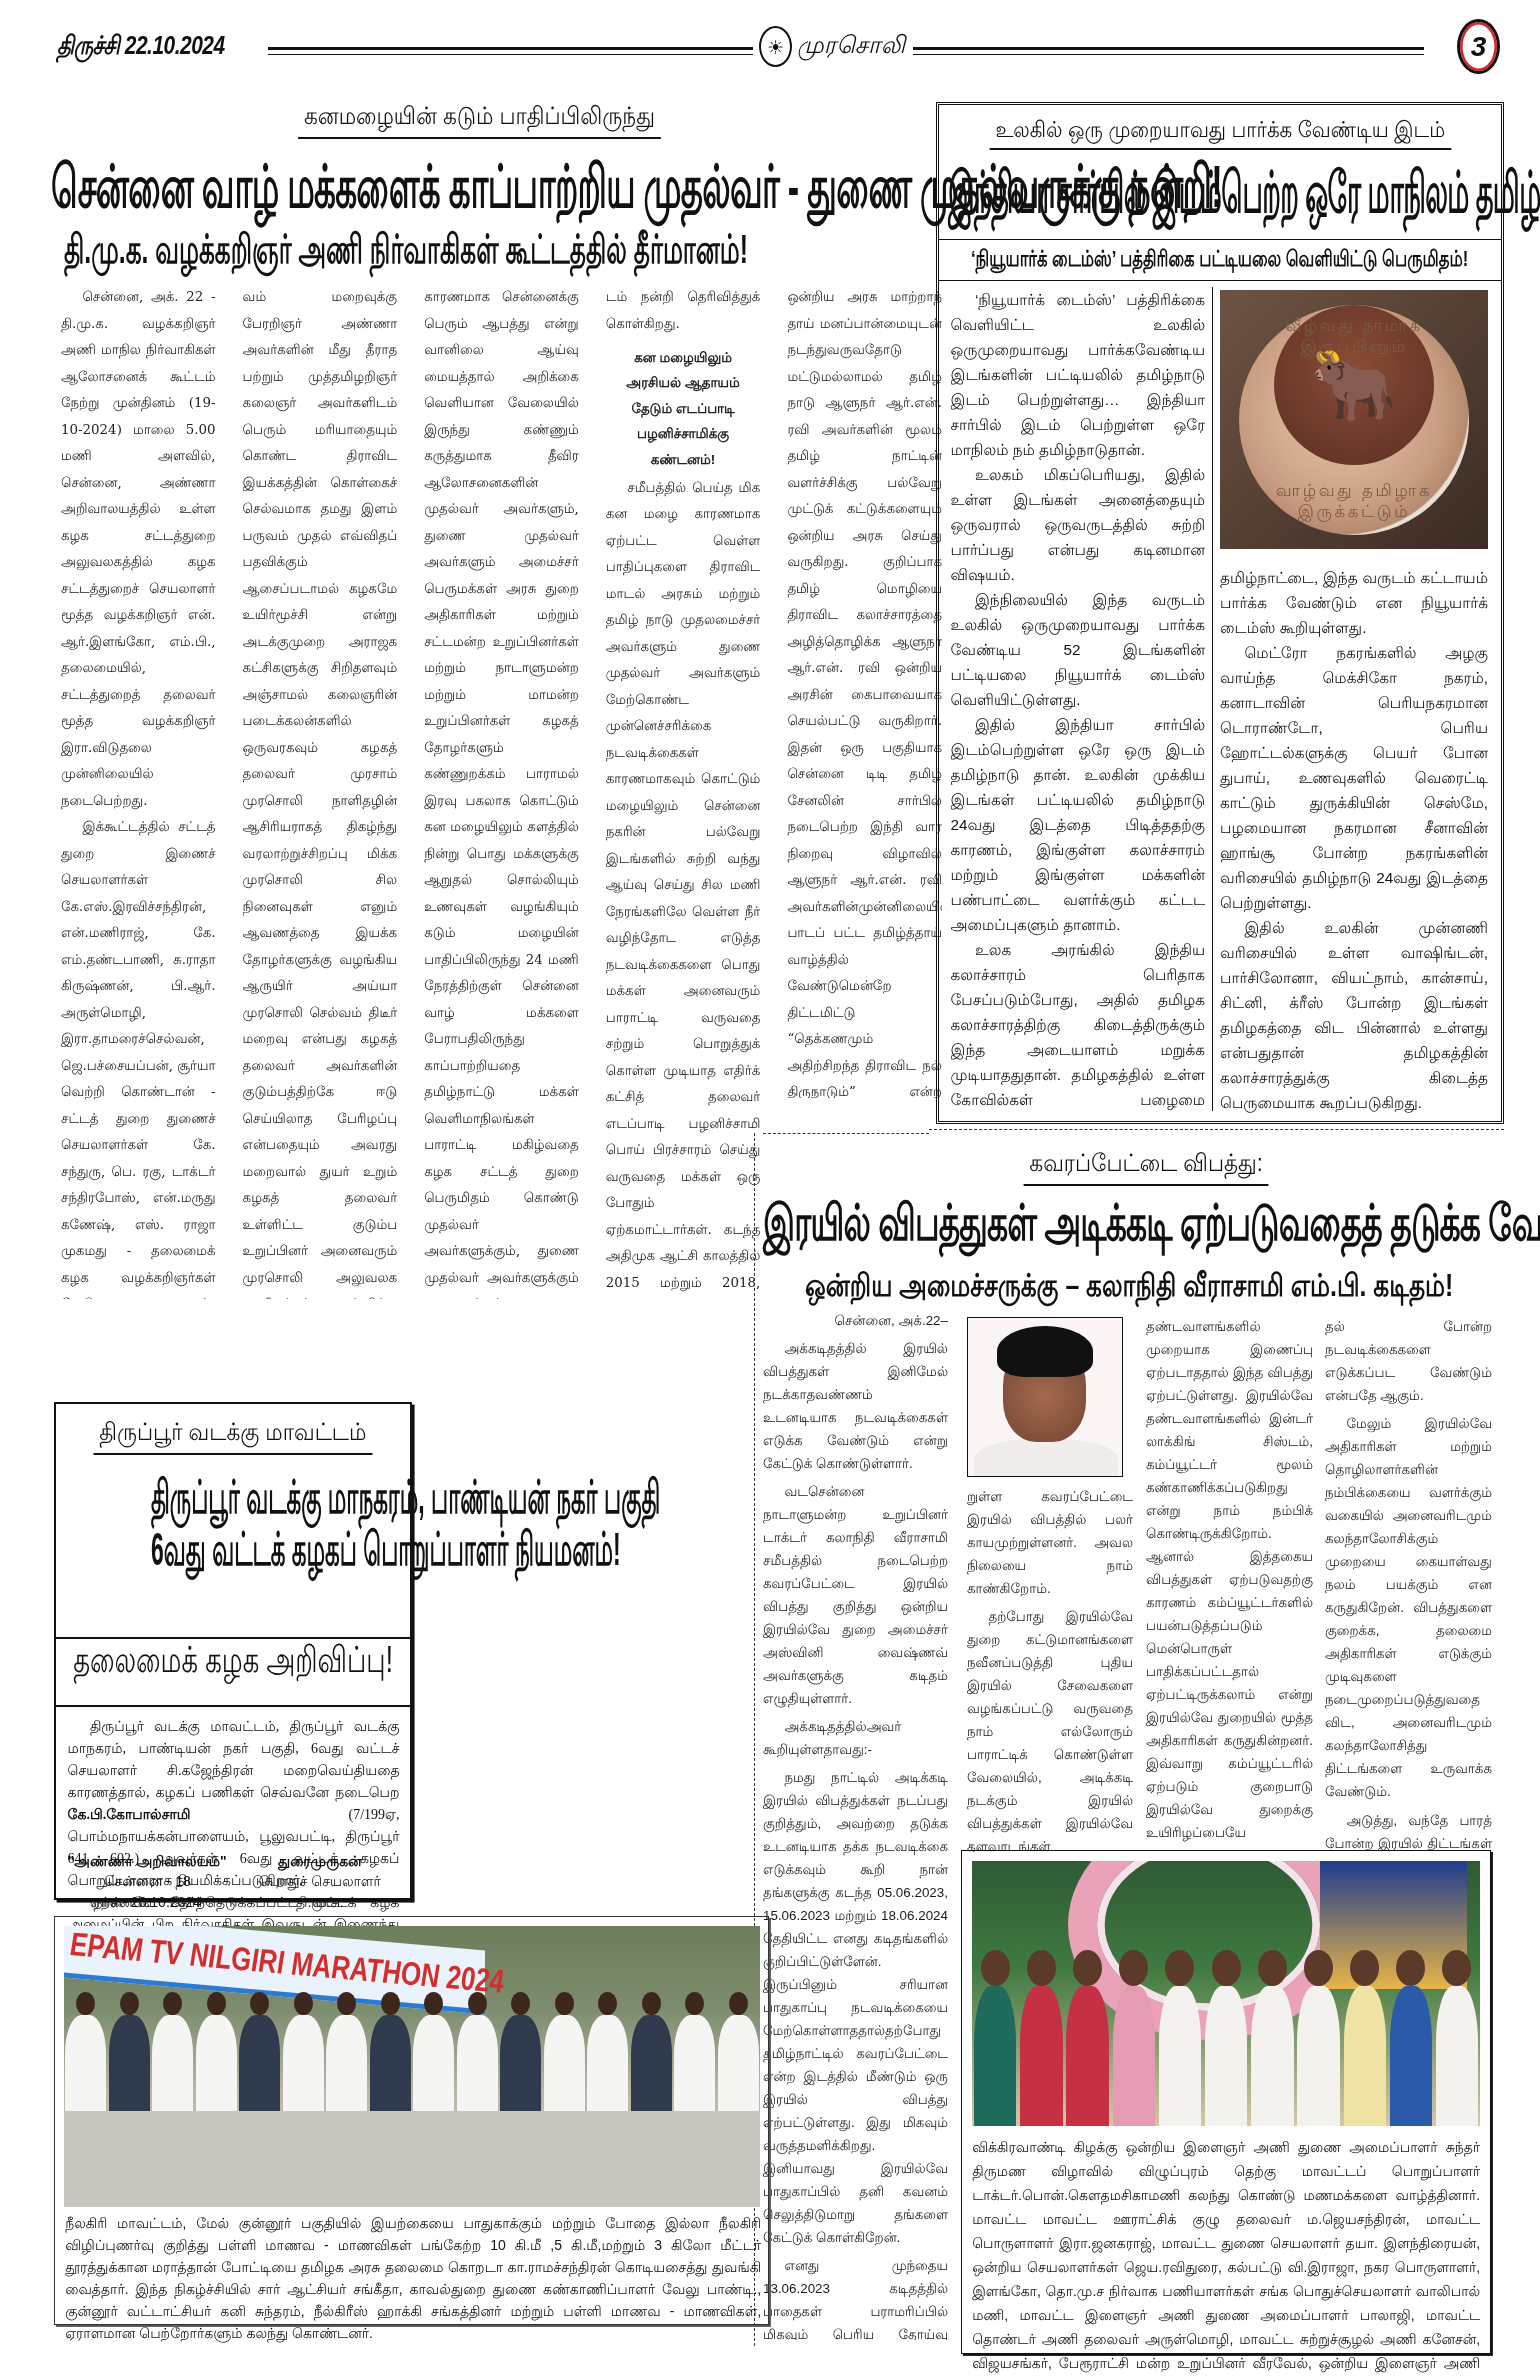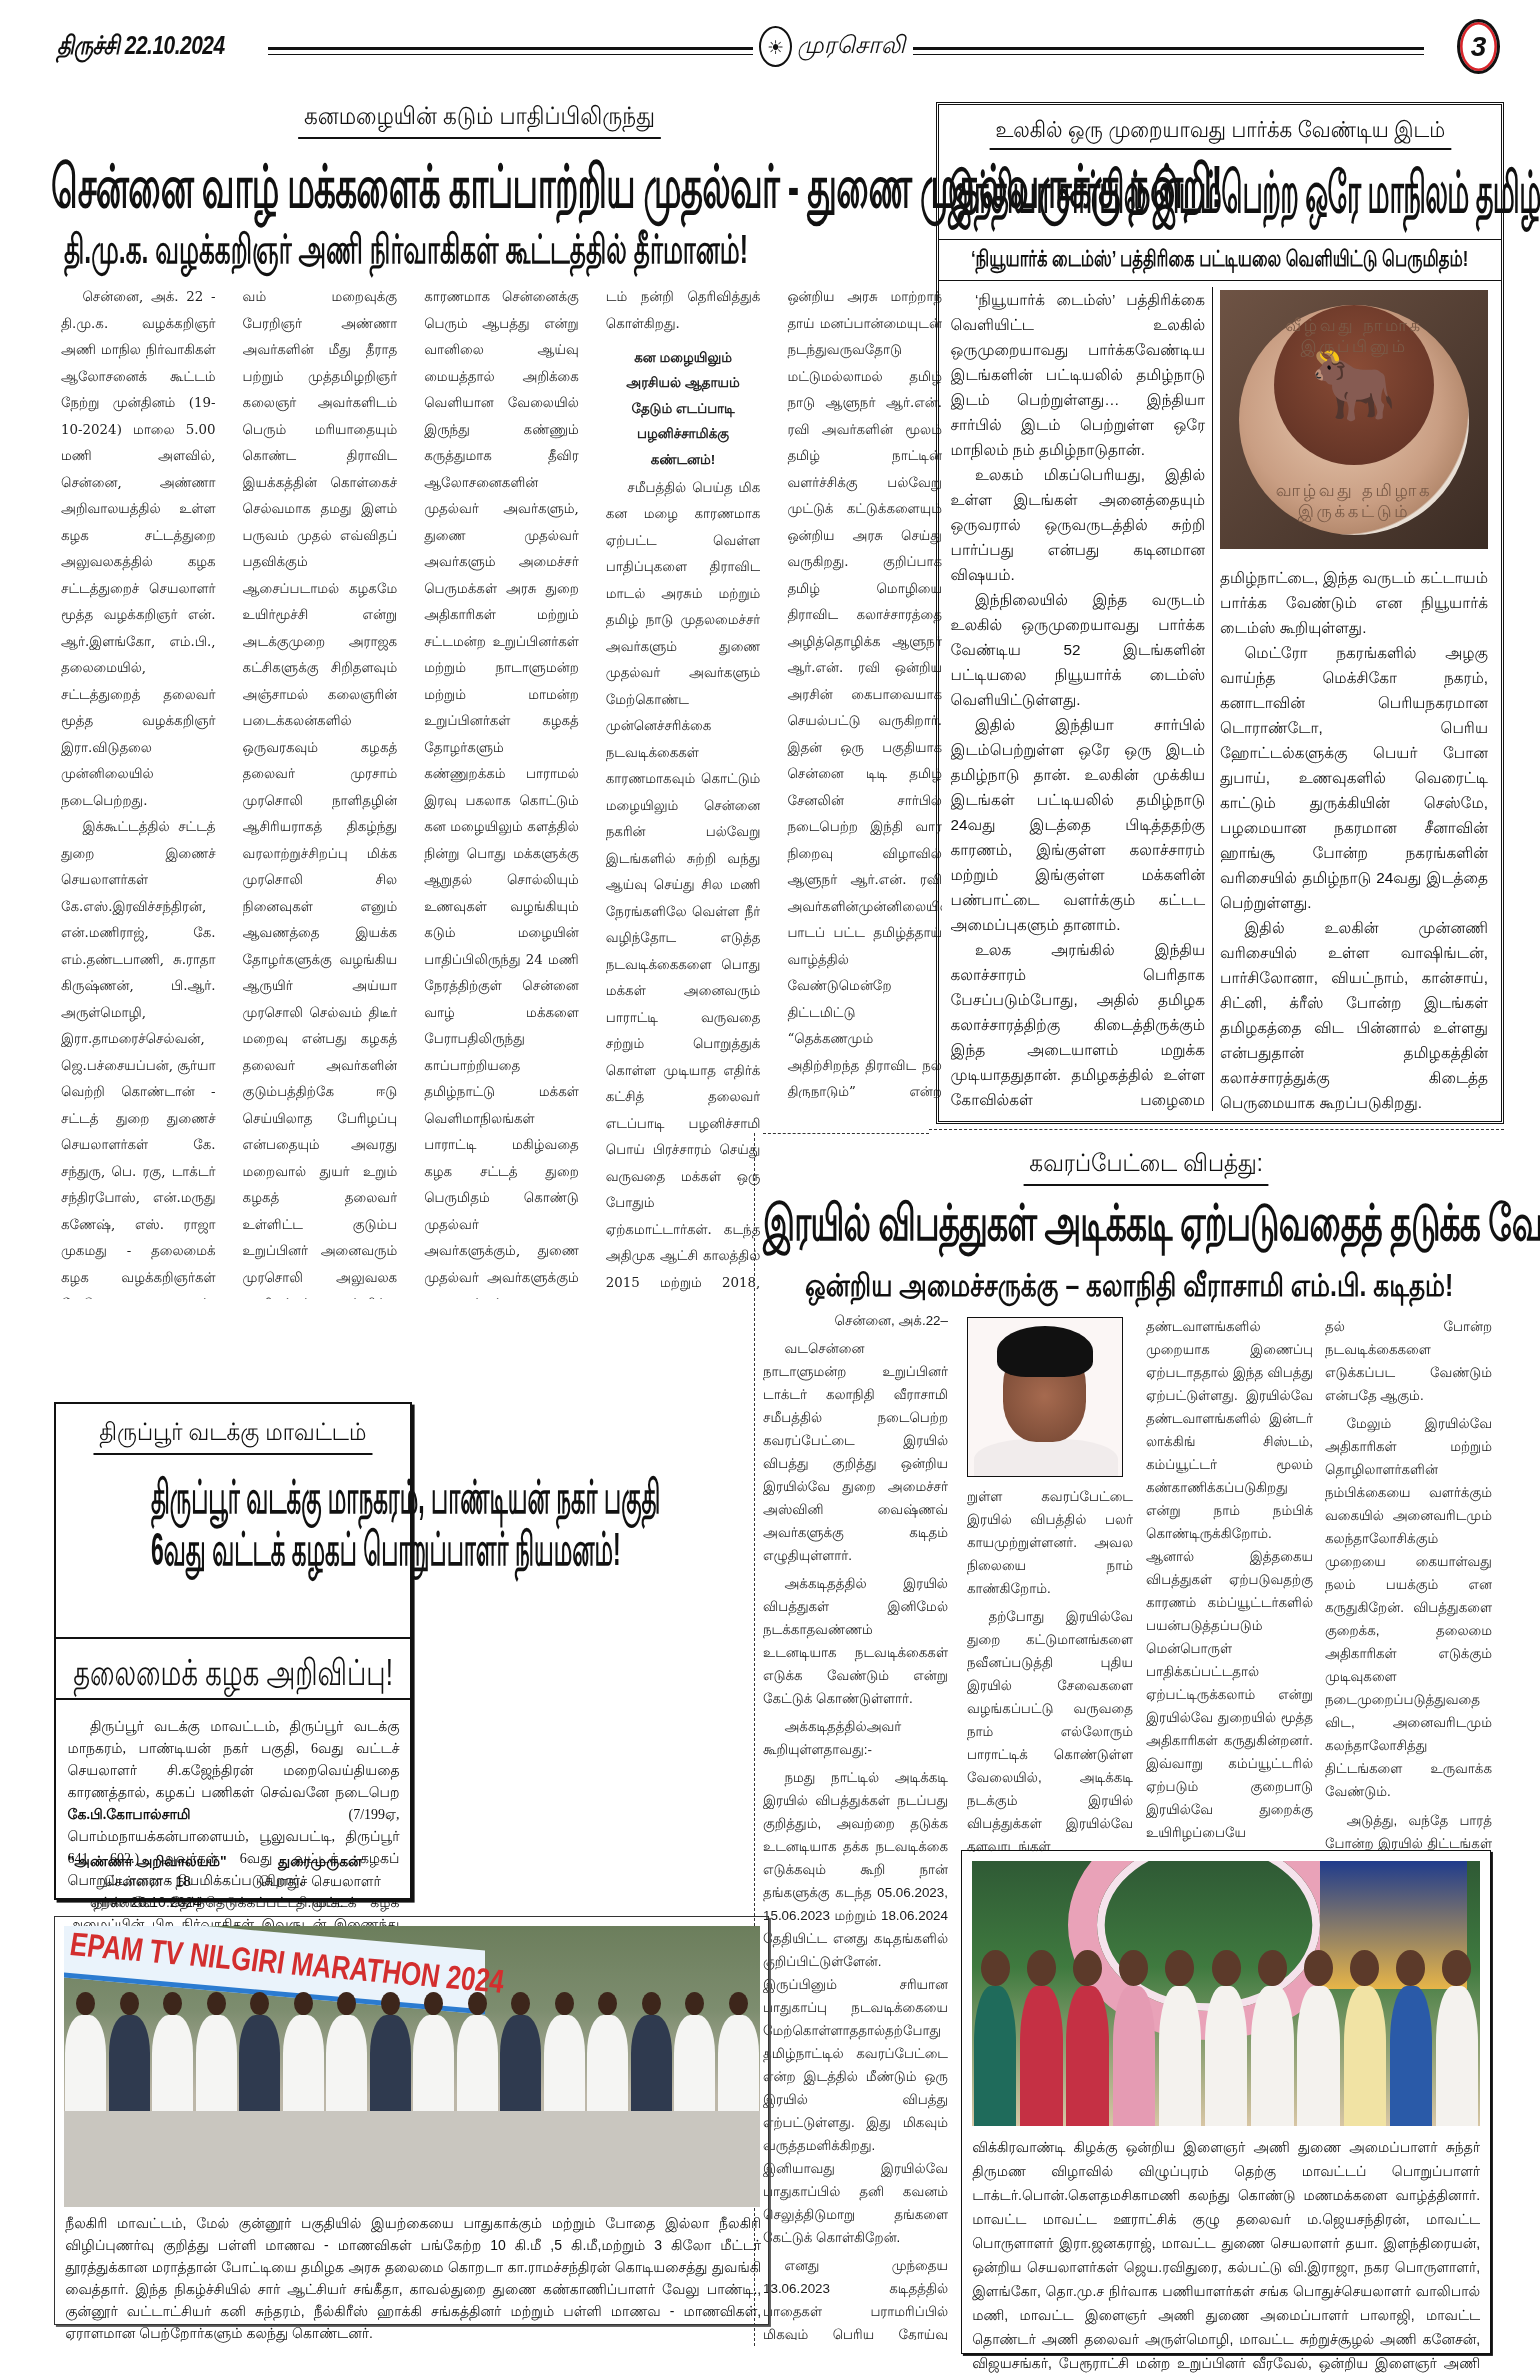--- a/index.html
+++ b/index.html
@@ -55,21 +55,21 @@
 
   
   .dash-h { border-top: 1.9px dashed #333; height: 0; }
   .dash-v { border-left: 1.9px dashed #333; width: 0; }
 
   
   .tp-box { left: 54px; top: 1402px; width: 358px; height: 498px; border: 2.6px solid #111; box-shadow: 2.6px 2.6px 0 #111; }
   .tp-kicker { position: absolute; left: 0; top: 14px; width: 100%; font-size: 24px; }
   .tp-head { position: absolute; left: 11.5px; top: 67px; width: 332px; font-family: "Liberation Sans", sans-serif; font-weight: 900; font-size: 46px; line-height: 52px; text-align: center; }
   .tp-head div { white-space: nowrap; transform: scaleX(0.5); transform-origin: center top; }
-  .tp-band { position: absolute; left: 0; top: 233px; width: 100%; height: 63px; border-top: 2.6px solid #111; border-bottom: 2.6px solid #111; display: flex; align-items: flex-end; justify-content: center; }
+  .tp-band { position: absolute; left: 0; top: 233px; width: 100%; height: 70px; border-top: 2.6px solid #111; border-bottom: 2.6px solid #111; display: flex; align-items: flex-start; justify-content: center; }
   .tp-band span { font-family: "Liberation Sans", sans-serif; font-size: 36px; white-space: nowrap; transform: scaleX(0.72); display: inline-block; }
   .tp-body { position: absolute; left: 11.5px; top: 312px; width: 332px; font-family: Liberation Serif, serif; font-size: 14px; line-height: 22px; text-align: justify; }
   .tp-body p { text-indent: 1.6em; }
   .tp-body b { font-weight: bold; }
   .tp-sign { position: absolute; left: 11.5px; top: 447px; width: 332px; display: flex; justify-content: space-between; font-family: "Liberation Sans", sans-serif; font-size: 14px; line-height: 20.4px; text-align: center; }
   .tp-sign div { width: 48%; }
   .tp-sign b { font-weight: bold; }
 
   
   .rail-kicker { left: 827px; top: 1149px; width: 639px; font-size: 24px; }
@@ -231,22 +231,22 @@
 
 <div class="abs kicker rail-kicker">
   <span>கவரப்பேட்டை விபத்து:</span>
 </div>
 <h1 class="abs headline rail-head">இரயில் விபத்துகள் அடிக்கடி ஏற்படுவதைத் தடுக்க வேண்டும்!</h1>
 <h2 class="abs rail-sub">ஒன்றிய அமைச்சருக்கு – கலாநிதி வீராசாமி எம்.பி. கடிதம்!</h2>
 
 <div class="abs rail-cols">
   <div class="rail-col c1">
     <p class="rail-dateline">சென்னை, அக்.22–</p>
+    <p>அக்கடிதத்தில் இரயில் விபத்துகள் இனிமேல் நடக்காதவண்ணம் உடனடியாக நடவடிக்கைகள் எடுக்க வேண்டும் என்று கேட்டுக் கொண்டுள்ளார்.</p>
     <p>வடசென்னை நாடாளுமன்ற உறுப்பினர் டாக்டர் கலாநிதி வீராசாமி சமீபத்தில் நடைபெற்ற கவரப்பேட்டை இரயில் விபத்து குறித்து ஒன்றிய இரயில்வே துறை அமைச்சர் அஸ்வினி வைஷ்ணவ் அவர்களுக்கு கடிதம் எழுதியுள்ளார்.</p>
-    <p>அக்கடிதத்தில் இரயில் விபத்துகள் இனிமேல் நடக்காதவண்ணம் உடனடியாக நடவடிக்கைகள் எடுக்க வேண்டும் என்று கேட்டுக் கொண்டுள்ளார்.</p>
     <p>அக்கடிதத்தில்அவர் கூறியுள்ளதாவது:-</p>
     <p>நமது நாட்டில் அடிக்கடி இரயில் விபத்துக்கள் நடப்பது குறித்தும், அவற்றை தடுக்க உடனடியாக தக்க நடவடிக்கை எடுக்கவும் கூறி நான் தங்களுக்கு கடந்த 05.06.2023, 15.06.2023 மற்றும் 18.06.2024 தேதியிட்ட எனது கடிதங்களில் குறிப்பிட்டுள்ளேன். இருப்பினும் சரியான பாதுகாப்பு நடவடிக்கையை மேற்கொள்ளாததால்தற்போது தமிழ்நாட்டில் கவரப்பேட்டை என்ற இடத்தில் மீண்டும் ஒரு இரயில் விபத்து ஏற்பட்டுள்ளது. இது மிகவும் வருத்தமளிக்கிறது. இனியாவது இரயில்வே பாதுகாப்பில் தனி கவனம் செலுத்திடுமாறு தங்களை கேட்டுக் கொள்கிறேன்.</p>
     <p>எனது முந்தைய 13.06.2023 கடிதத்தில் பாதைகள் பராமரிப்பில் மிகவும் பெரிய தோய்வு ஏற்பட்டுள்ளது என்று குறிப்பிட்டு இருந்தேன். இதுகுறித்து இரயில்வே அதிகாரிகளிடம் பேசியதில், இரயில்வே தவறுகளை பராமரிப்பதற்கு தேவையான அளவிற்கு நிதி ஒதுக்கப்பட்டுள்ளதையும், இரயில்வே துறையில் உள்ள காலி பணியிடங்கள் நிரப்பப்படாமல் இருப்பது முக்கிய காரணங்களாக கூறுகின்றனர். எனவே உடனடியாக பராமரிப்பு செலவுக்கு போதிய நிதி ஒதுக்கீடு செய்ய வேண்டும் என்றும், காலியாக உள்ள தொழிலாளர் பணியிடங்களை உடனடியாக நிரப்ப வேண்டும் என்றும் கேட்டுக்கொள்கிறேன்.</p>
 
   </div>
   <div class="rail-col c2">
     <p style="text-indent:0">றுள்ள கவரப்பேட்டை இரயில் விபத்தில் பலர் காயமுற்றுள்ளனர். அவல நிலையை நாம் காண்கிறோம்.</p>
     <p>தற்போது இரயில்வே துறை கட்டுமானங்களை நவீனப்படுத்தி புதிய இரயில் சேவைகளை வழங்கப்பட்டு வருவதை நாம் எல்லோரும் பாராட்டிக் கொண்டுள்ள வேலையில், அடிக்கடி நடக்கும் இரயில் விபத்துக்கள் இரயில்வே தளவாடங்கள் பாதுகாப்பான நிலையில் உள்ளதா என்றும் கேள்வி நம் மனதில் ஏற்படுவதைத் தடுக்க முடியுமா? ஏற்படும் விபத்துகள் இரயில்வே தளவாடங்களில் ஏற்பட்டுள்ள பாதுகாப்பு குறைபாடுகளே காரணம் என்று தெரியவந்துள்ளது.</p>
 
   </div>

